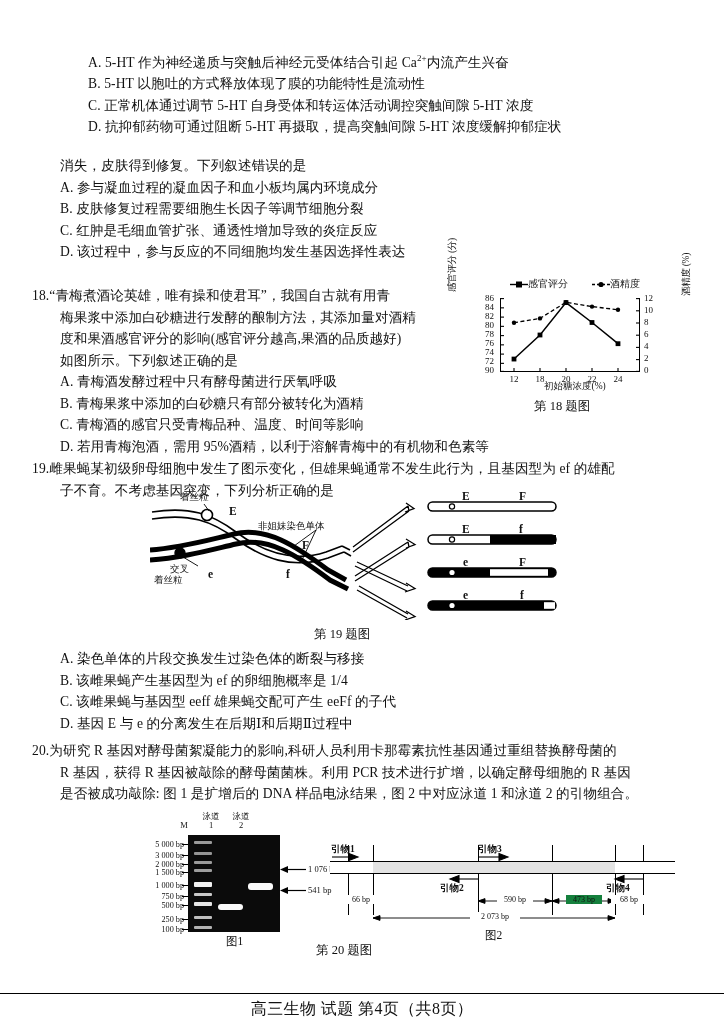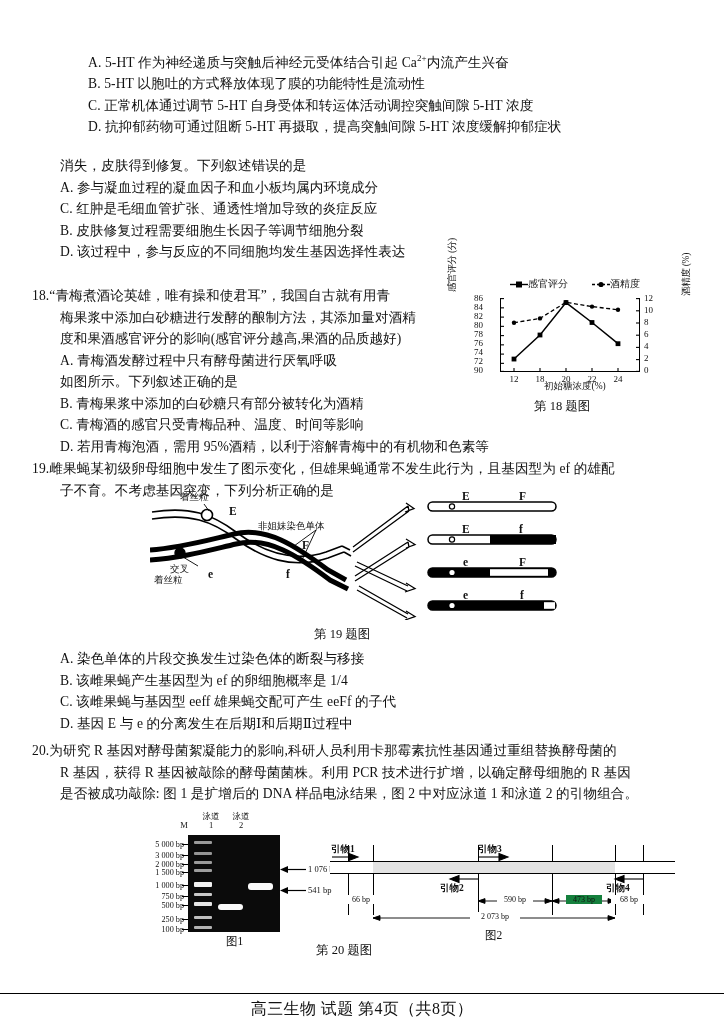--- a/index.html
+++ b/index.html
@@ -75,20 +75,21 @@
   }
   .ax-label-x {
     position: absolute;
     left: 92px; top: 104px;
     font-size: 9.5px;
     white-space: nowrap;
   }
   .ytick, .y2tick {
     position: absolute;
     font-size: 9px;
+    text-align: right;
     white-space: nowrap;
   }
   .ytick { width: 20px; }
   .y2tick { width: 16px; text-align: left; }
   .xtick {
     position: absolute;
     font-size: 9px;
     width: 18px;
     text-align: center;
     top: 98px;
@@ -238,31 +239,31 @@
   <div class="qblock" id="q16-options" style="left:60px; top:48px;">
     <div class="qline opt">A. 5-HT 作为神经递质与突触后神经元受体结合引起 Ca<sup>2+</sup>内流产生兴奋</div>
     <div class="qline opt">B. 5-HT 以胞吐的方式释放体现了膜的功能特性是流动性</div>
     <div class="qline opt">C. 正常机体通过调节 5-HT 自身受体和转运体活动调控突触间隙 5-HT 浓度</div>
     <div class="qline opt">D. 抗抑郁药物可通过阻断 5-HT 再摄取，提高突触间隙 5-HT 浓度缓解抑郁症状</div>
   </div>
 
   <div class="qblock" id="q17" style="left:32px; top:155px;">
     <div class="qline stem-cont">消失，皮肤得到修复。下列叙述错误的是</div>
     <div class="qline opt">A. 参与凝血过程的凝血因子和血小板均属内环境成分</div>
+    <div class="qline opt">B. 皮肤修复过程需要细胞生长因子等调节细胞分裂</div>
     <div class="qline opt">C. 红肿是毛细血管扩张、通透性增加导致的炎症反应</div>
-    <div class="qline opt">B. 皮肤修复过程需要细胞生长因子等调节细胞分裂</div>
     <div class="qline opt">D. 该过程中，参与反应的不同细胞均发生基因选择性表达</div>
   </div>
 
   <div class="qblock" id="q18" style="left:32px; top:285px;">
     <div class="qline stem-first"><span class="qnum">18.</span><span>“青梅煮酒论英雄，唯有操和使君耳”，我国自古就有用青</span></div>
     <div class="qline stem-cont">梅果浆中添加白砂糖进行发酵的酿制方法，其添加量对酒精</div>
     <div class="qline stem-cont">度和果酒感官评分的影响(感官评分越高,果酒的品质越好)</div>
+    <div class="qline stem-cont">如图所示。下列叙述正确的是</div>
     <div class="qline opt">A. 青梅酒发酵过程中只有酵母菌进行厌氧呼吸</div>
-    <div class="qline stem-cont">如图所示。下列叙述正确的是</div>
     <div class="qline opt">B. 青梅果浆中添加的白砂糖只有部分被转化为酒精</div>
     <div class="qline opt">C. 青梅酒的感官只受青梅品种、温度、时间等影响</div>
     <div class="qline opt">D. 若用青梅泡酒，需用 95%酒精，以利于溶解青梅中的有机物和色素等</div>
   </div>
 
   <div id="q18-figure">
     <div class="chart-wrap">
 
       <div class="ax-label-left">感官评分 (分)</div>
       <div class="ax-label-right">酒精度 (%)</div>

